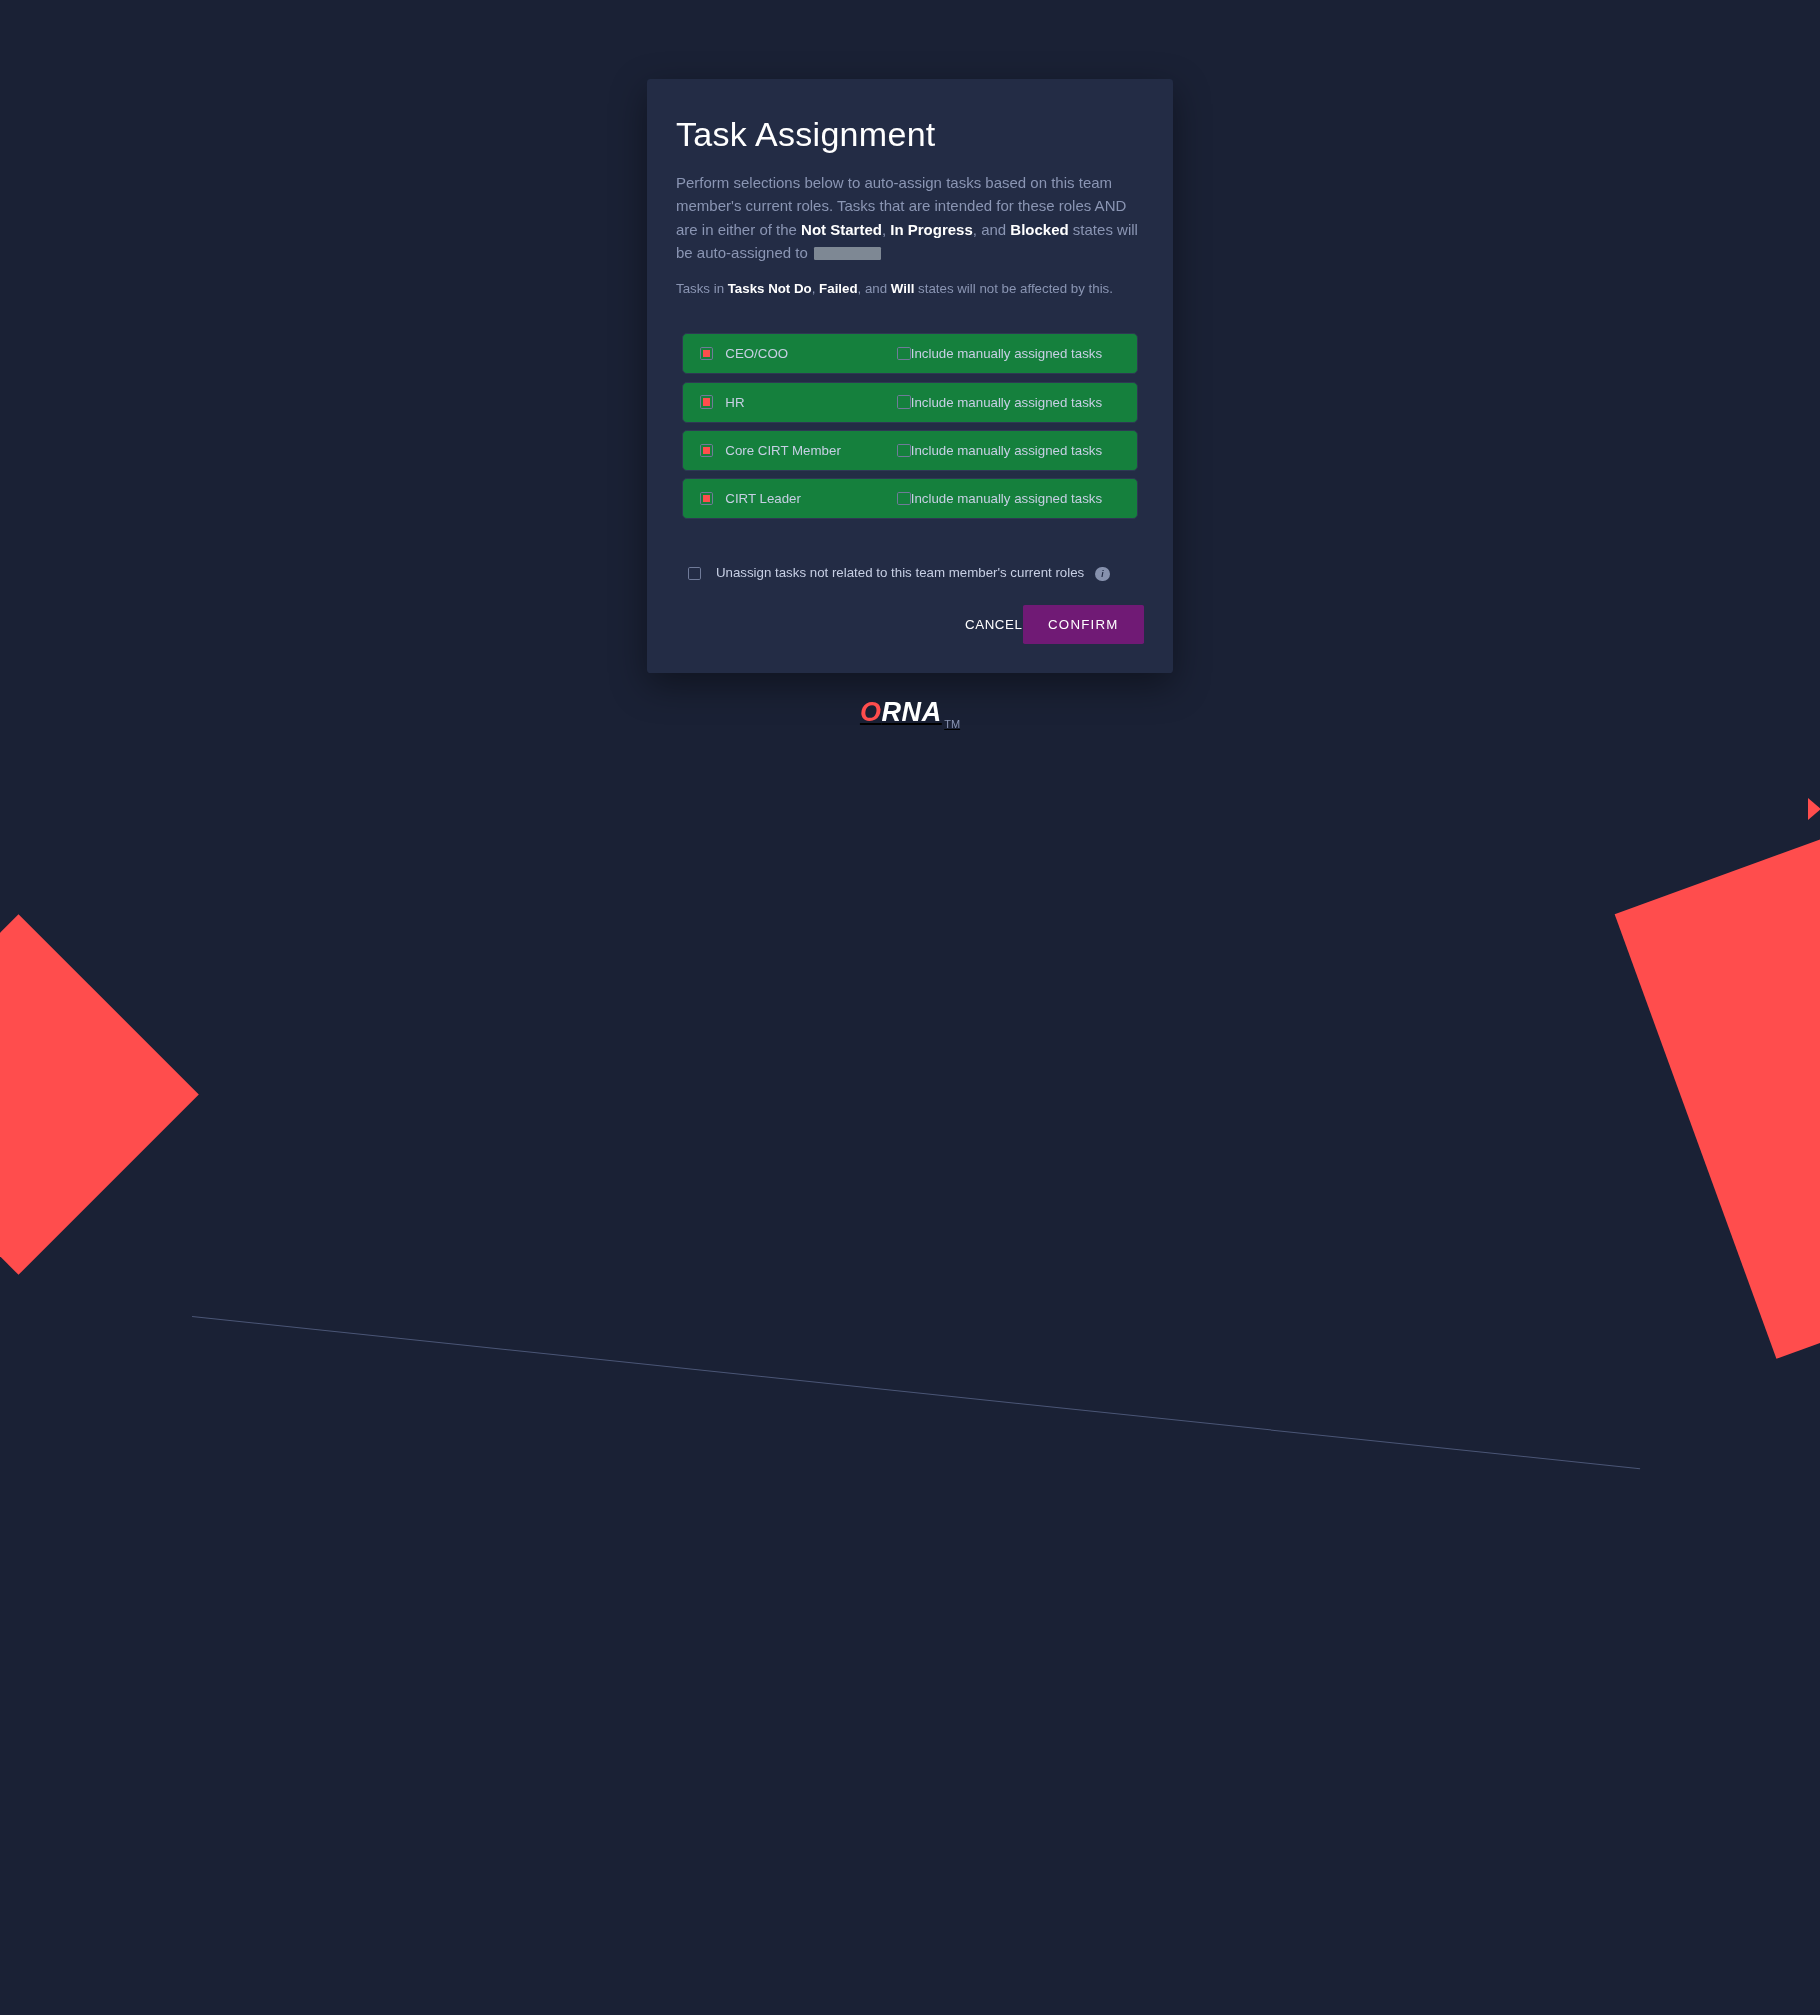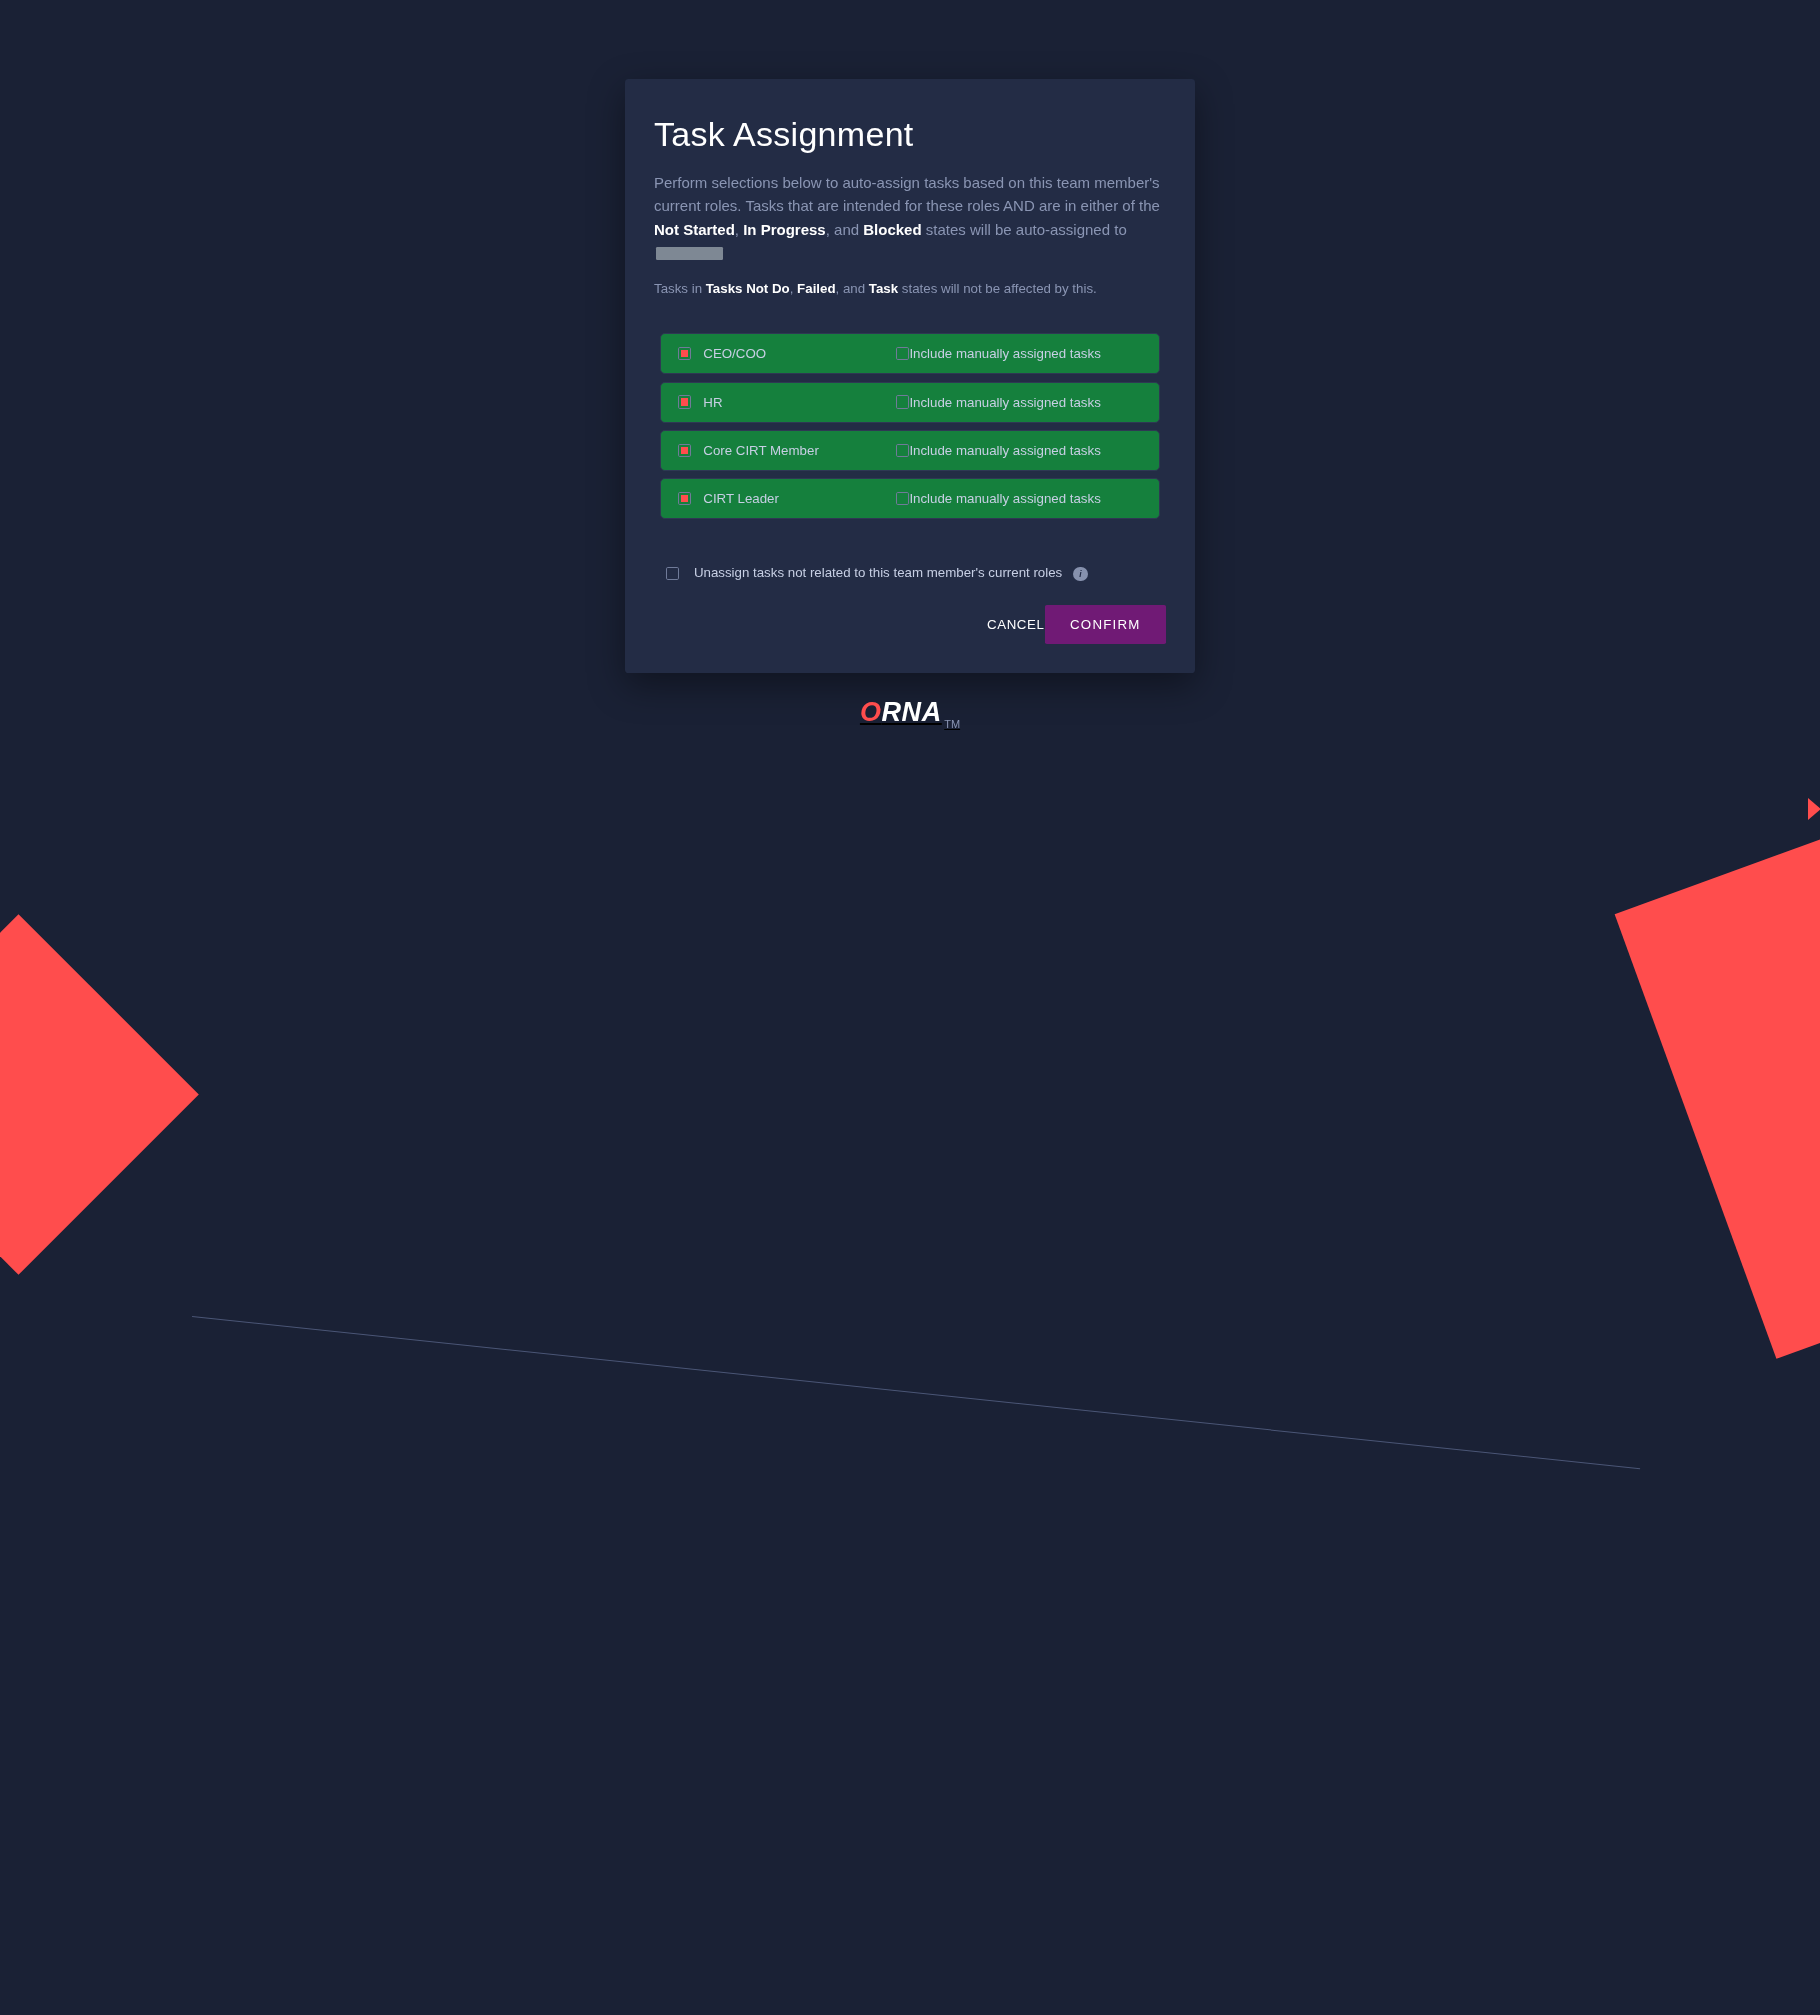--- a/index.html
+++ b/index.html
@@ -62,21 +62,21 @@
     width: 80%;
     height: 40%;
     border-top: 0.6px solid #4b5676;
     transform: rotate(6deg);
   }
 
   .modal {
     position: relative;
     z-index: 2;
     margin: 79px auto 24px auto;
-    width: 570px;
+    width: 526px;
     max-width: 92%;
     background: #232c45;
     border-radius: 3.6px;
     padding: 36px 29px 29px 29px;
     box-shadow: 0 12px 36px rgba(0,0,0,0.4);
   }
   .modal-title {
     color: #ffffff;
     font-weight: 300;
     font-size: 34px;
@@ -251,21 +251,21 @@
     <span class="b">In Progress</span><span>, and </span>
     <span class="b">Blocked</span>
     <span> states will be auto-assigned to </span>
     <span class="redacted"></span>
   </p>
 
   <p class="modal-desc2">
     <span>Tasks in </span>
     <span class="b">Tasks Not Do</span><span>, </span>
     <span class="b">Failed</span><span>, and </span>
-    <span class="b">Task</span>
+    <span class="b">Will</span>
     <span> states will not be affected by this.</span>
   </p>
 
   <div class="role-list">
     <div class="role-row">
       <div class="role-left">
         <span class="cb filled">
             <span class="inner"></span>
           </span>
         <span class="role-label">CEO/COO</span>

